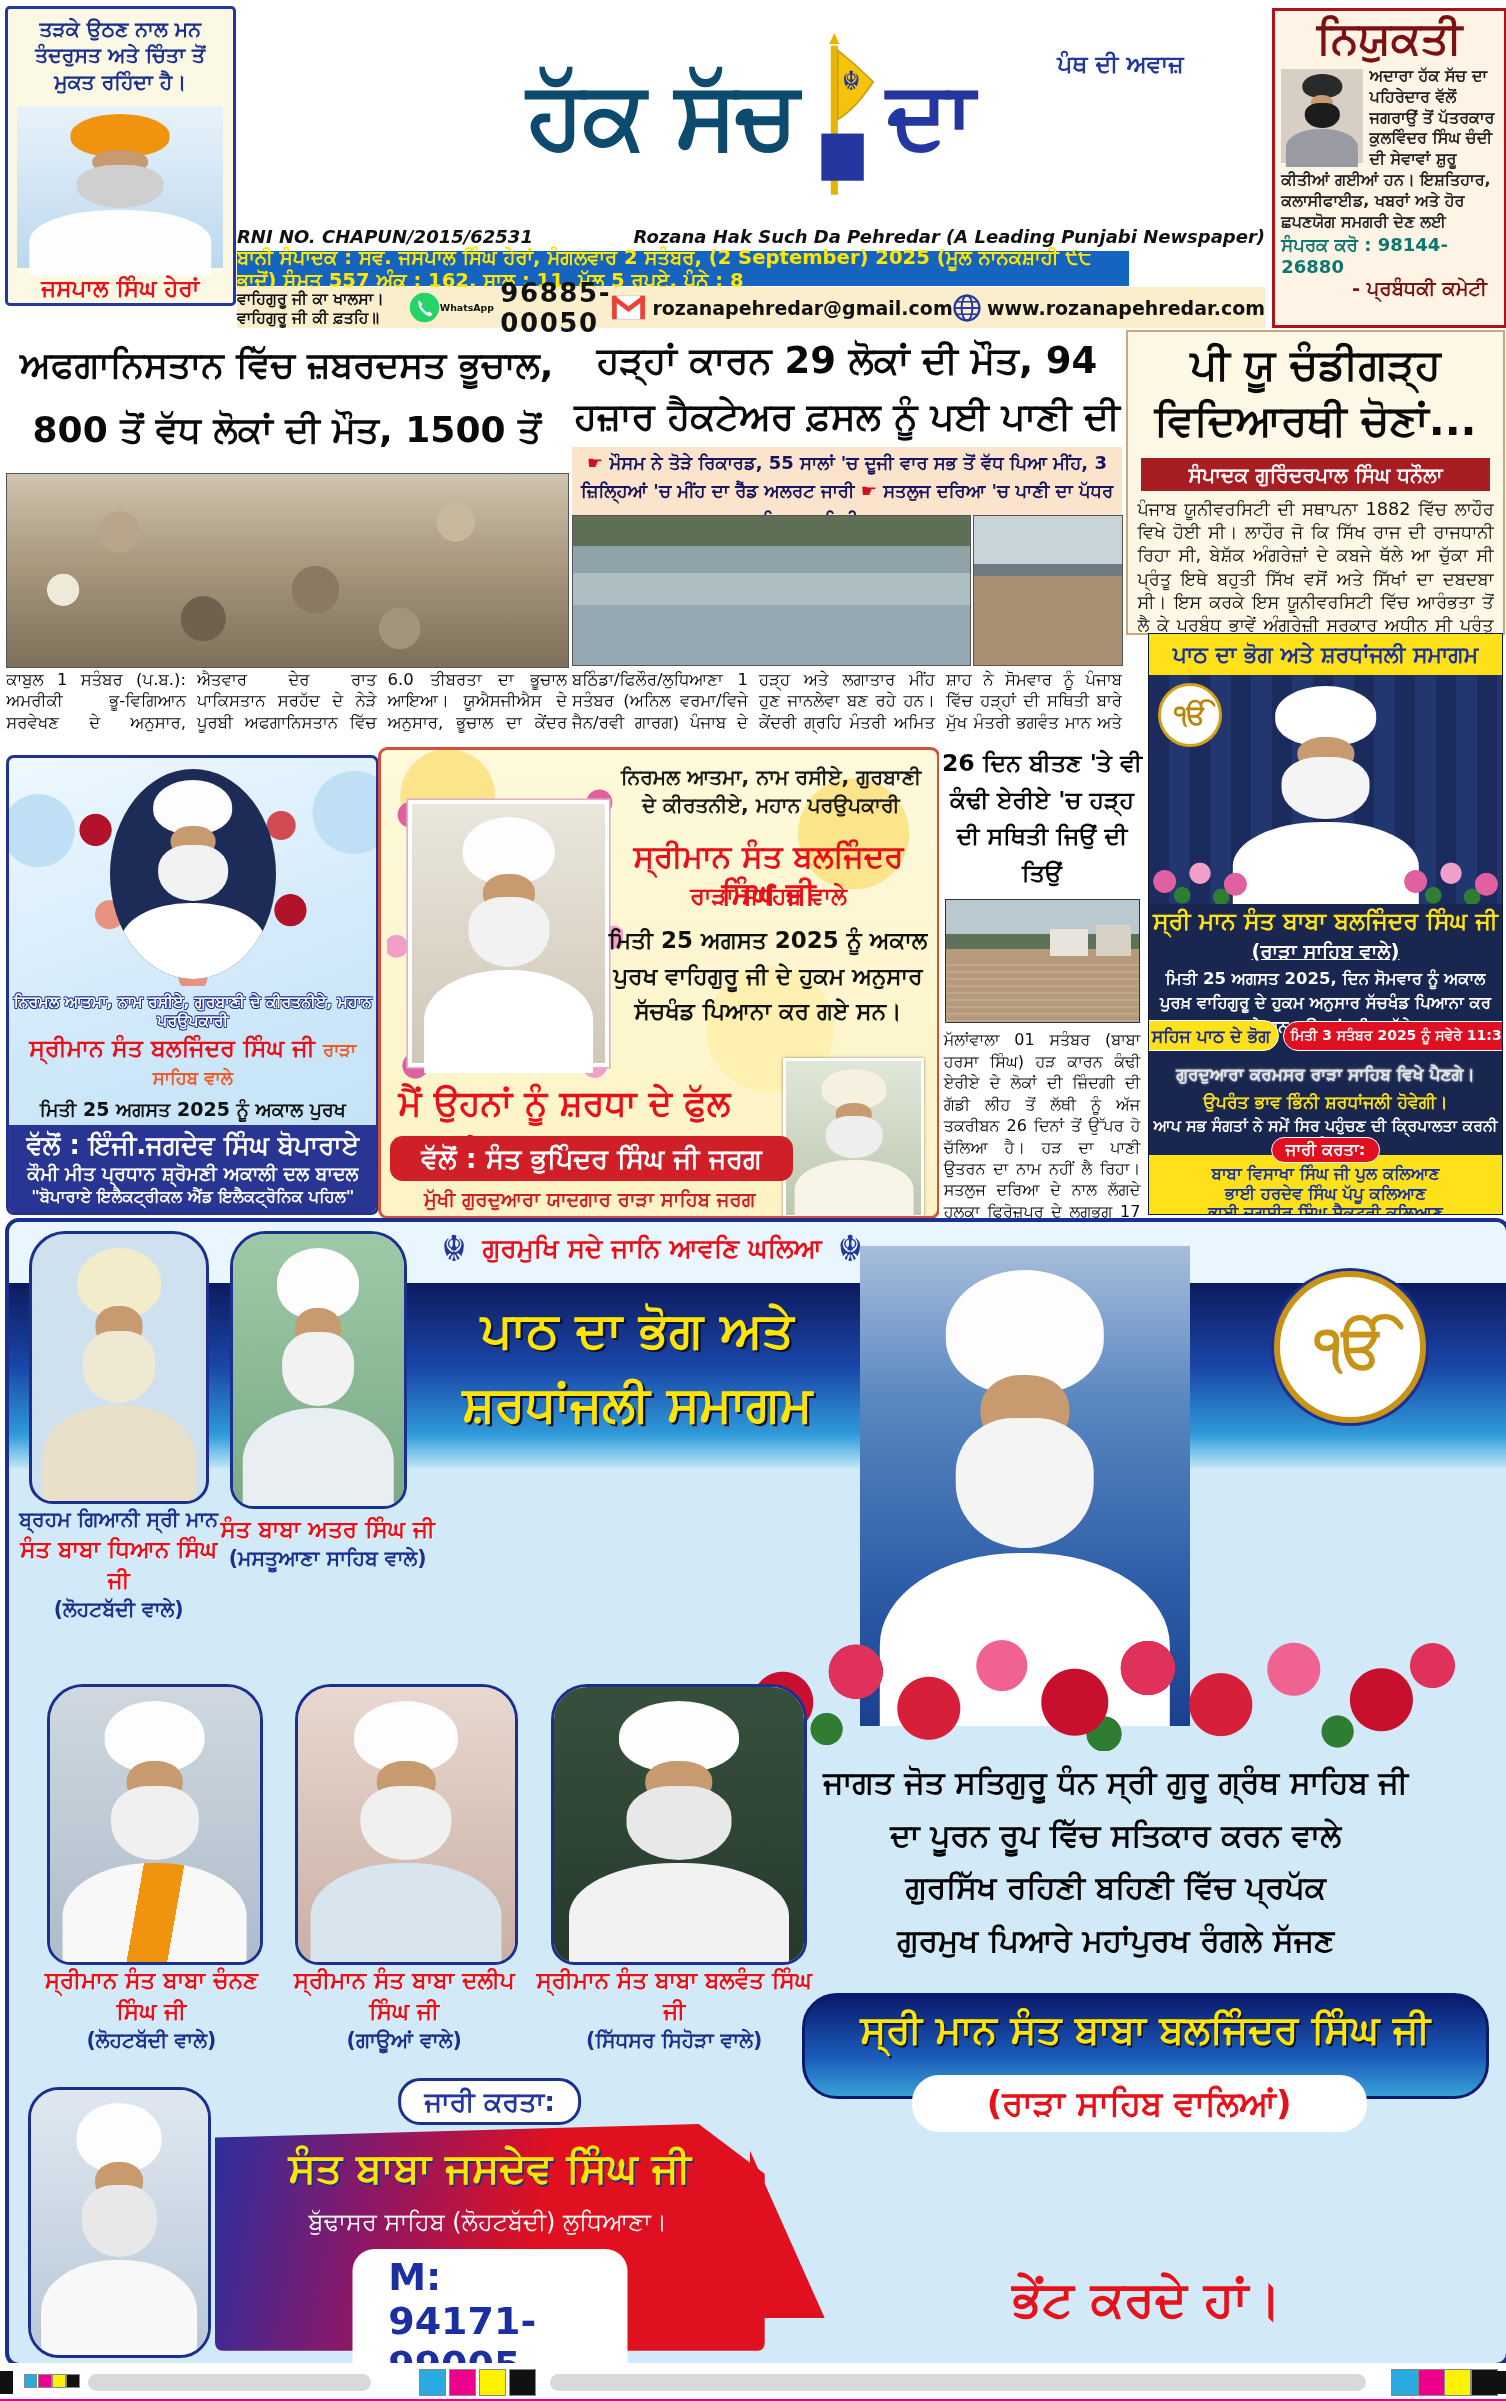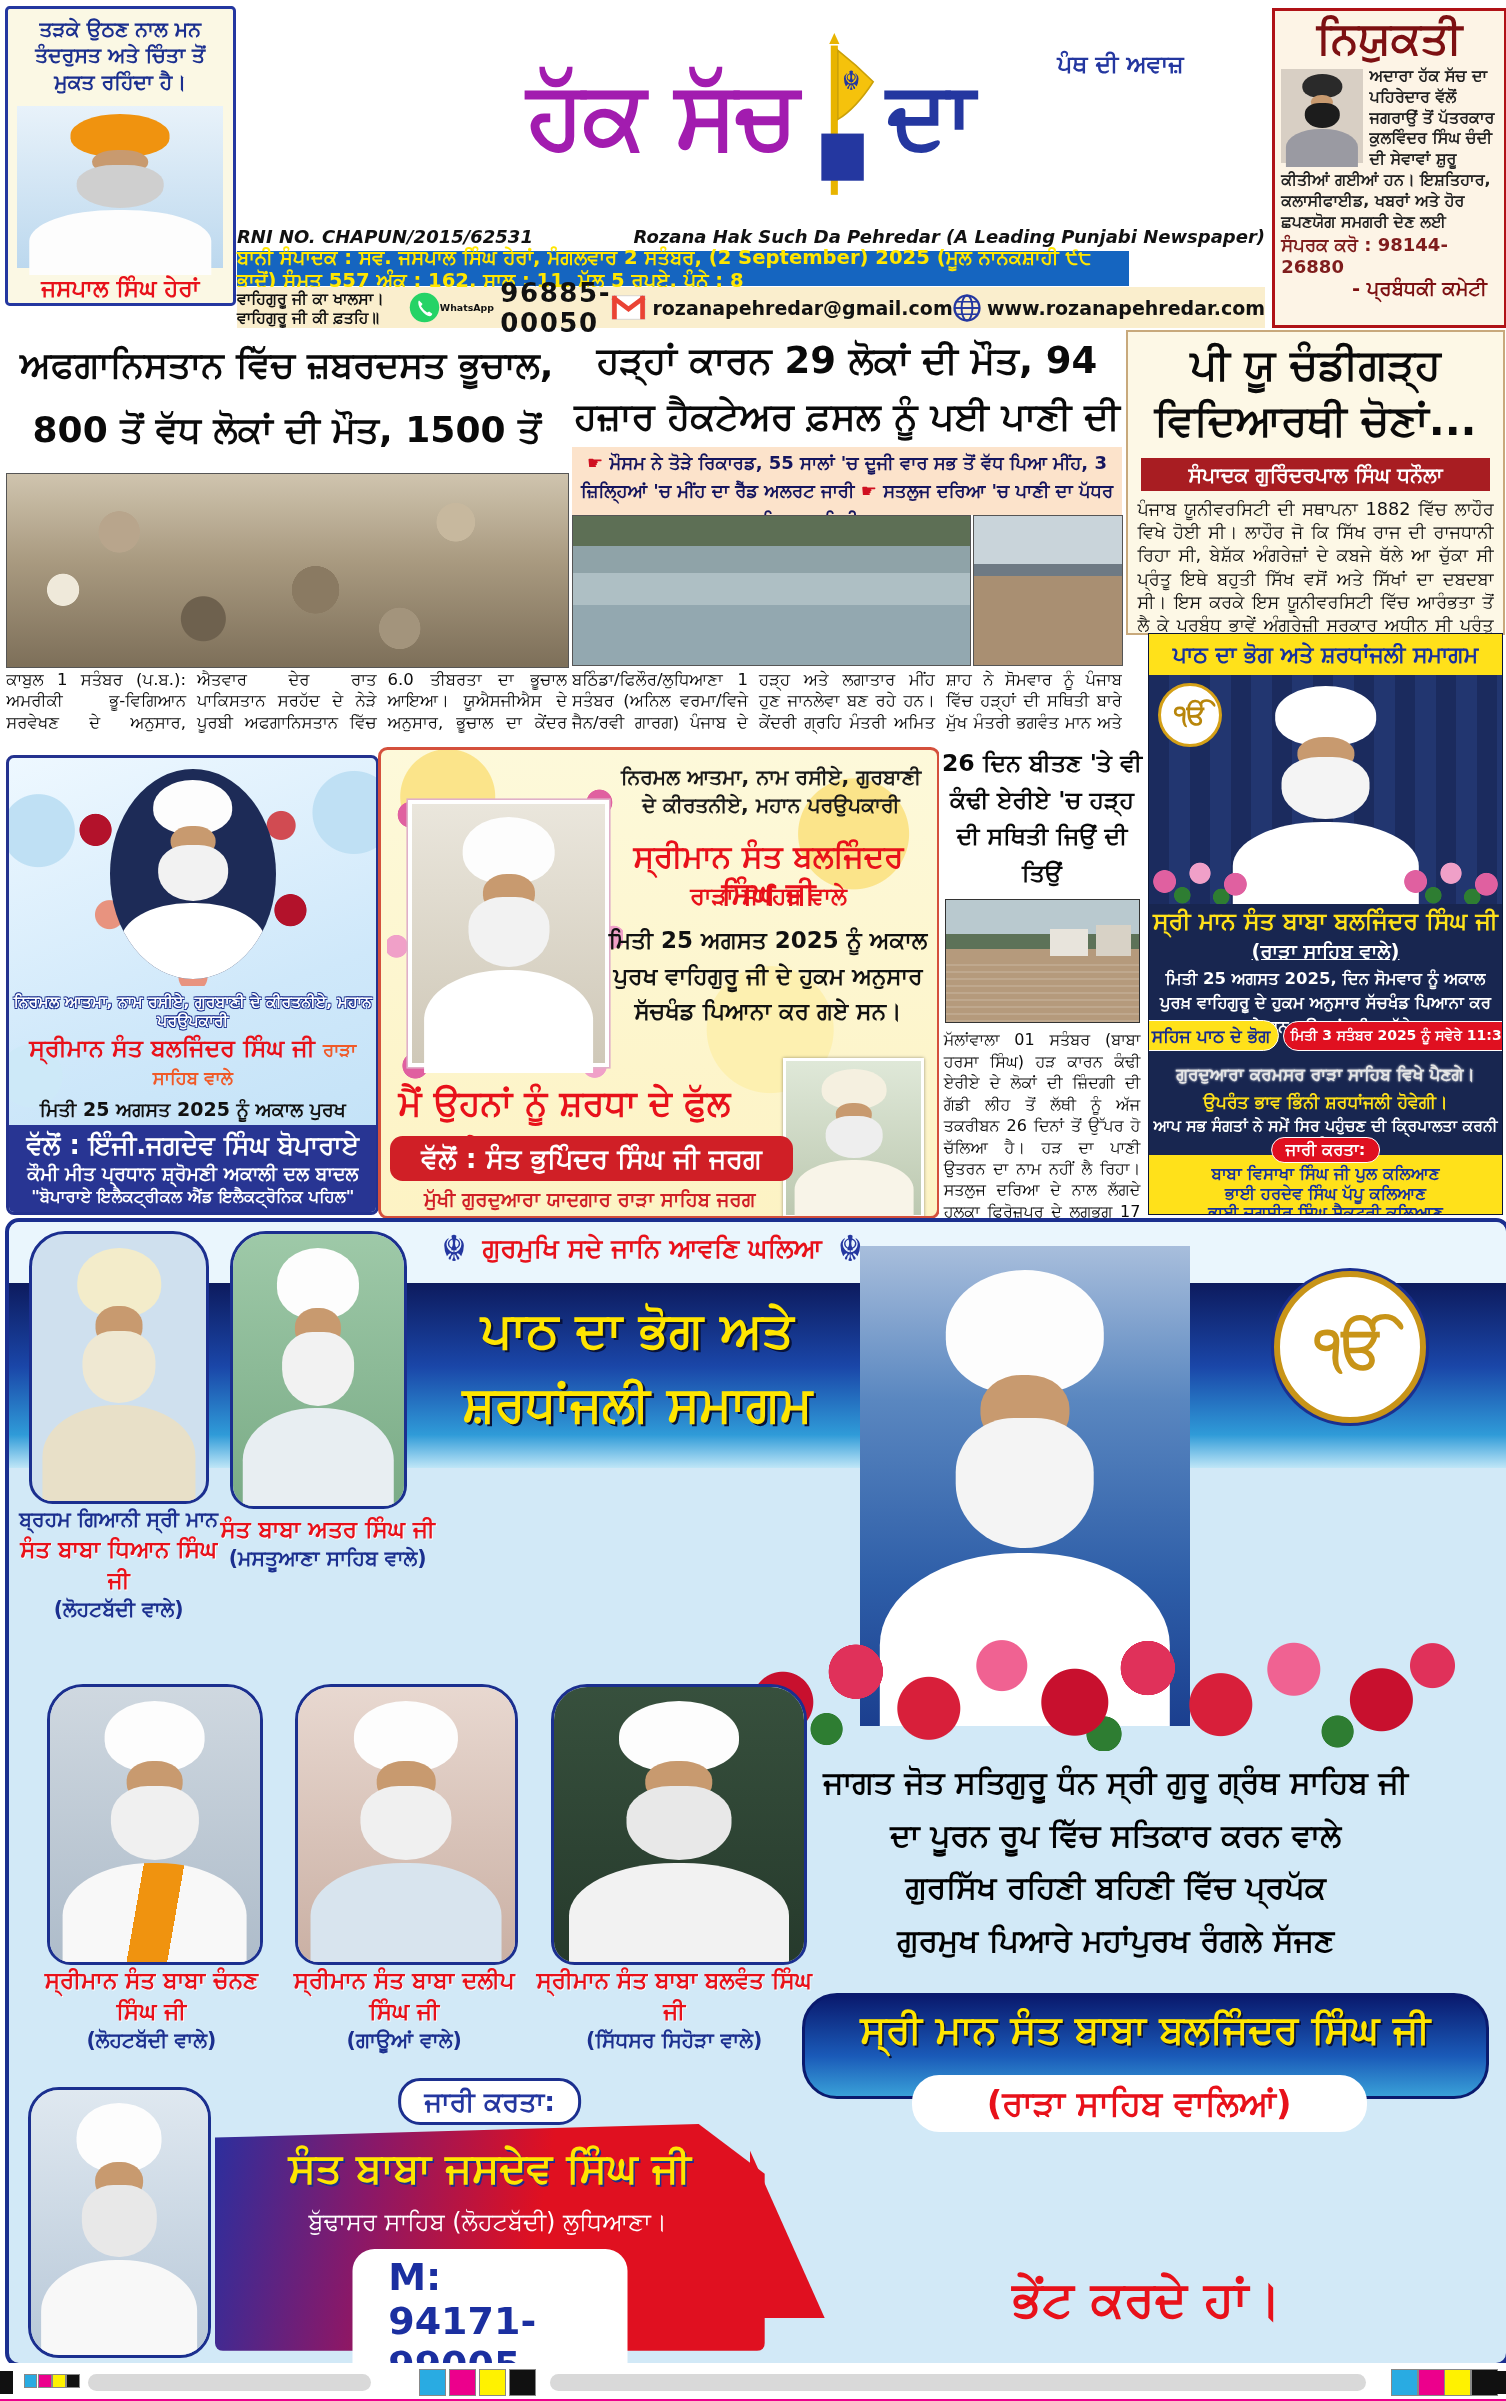--- a/index.html
+++ b/index.html
@@ -9,35 +9,35 @@
 
   
   .left-box{left:4.7px;top:6.3px;width:225px;height:294px;background:#fbf8e4;border:3.1px solid #2437a0;border-radius:4.7px;overflow:hidden;}
   .lb-quote{padding:6.3px 4.7px 0;font-size:20.4px;font-weight:900;color:#1b2f8f;text-align:center;line-height:1.3;}
   .lb-photo{position:absolute;left:9.4px;right:9.4px;top:97px;bottom:35px;background:linear-gradient(#e8f2fa,#bcd8ee);}
   .lb-name{position:absolute;left:0;right:0;bottom:1.6px;font-size:23px;font-weight:900;color:#e8111a;text-align:center;}
 
   .mh-slogan{left:991px;top:50px;width:259px;text-align:center;color:#2437a0;font-size:23.6px;font-weight:900;}
   .mh-title{left:236px;top:12.6px;width:1028px;height:206px;display:flex;align-items:center;justify-content:center;gap:11px;}
   .mh-t{font-size:93px;font-weight:900;letter-spacing:-1.6px;line-height:1;}
-  .t-red{color:#a21caf;} .t-blue{color:#2437a0;}
+  .t-red{color:#0c4a6e;} .t-blue{color:#2437a0;}
   .mh-rni{left:237px;top:226px;width:1028px;display:flex;justify-content:space-between;font-style:italic;font-weight:bold;font-size:18px;color:#111;}
   .mh-datebar{left:237px;top:251px;width:892px;height:35px;background:#1565c0;color:#ffe600;display:flex;align-items:center;justify-content:center;font-size:19.6px;font-weight:bold;}
   .mh-contactbar{left:237px;top:287px;width:1028px;height:41px;background:#faeecd;display:flex;align-items:center;justify-content:space-around;font-weight:bold;color:#111;}
   .cb-item{display:flex;align-items:center;gap:6.3px;}
   .wa-num{font-size:26px;font-weight:900;letter-spacing:1.6px;}
   .cb-small{font-size:19px;}
   .fateh{font-size:15.7px;font-weight:900;}
   .wa-wrap{display:flex;flex-direction:row;align-items:center;font-size:9.4px;}
 
   .appt-box{left:1272px;top:7.9px;width:229px;height:314px;background:#fdf4e6;border:3.1px solid #b01217;overflow:hidden;}
   .ap-title{font-size:44px;font-weight:900;color:#7d1012;text-align:center;margin-top:1.6px;}
   .ap-photo{float:left;width:82px;height:94px;margin:4.7px 6.3px 1.6px 6.3px;background:#d8cfc4;position:relative;}
   .ap-body{padding:1.6px 6.3px;font-size:16px;line-height:1.3;font-weight:bold;color:#222;}
-  .ap-contact{padding:0 6.3px;font-size:18px;font-weight:900;color:#7f1d1d;}
+  .ap-contact{padding:0 6.3px;font-size:18px;font-weight:900;color:#0f766e;}
   .ap-sign{padding:0 17px;text-align:right;font-size:19.6px;font-weight:900;color:#7d1012;}
 
   
   .h-quake{left:6.3px;top:333px;width:561px;font-size:36px;font-weight:900;color:#0a0a0a;text-align:center;line-height:1.8;}
   .h-flood{left:572px;top:333px;width:550px;font-size:37px;font-weight:900;color:#0a0a0a;text-align:center;line-height:1.5;}
   .h-sub{left:572px;top:447px;width:550px;height:66px;background:#fce3cb;color:#15155e;font-weight:bold;font-size:18px;line-height:1.6;text-align:center;padding-top:1.6px;}
   .pointer{color:#d01020;}
   .photo{border:0.8px solid #555;}
   .ph-quake{left:6.3px;top:473px;width:561px;height:193px;
     background:radial-gradient(circle at 20% 30%,#b8a58c 0 20.4px,transparent 21px),

